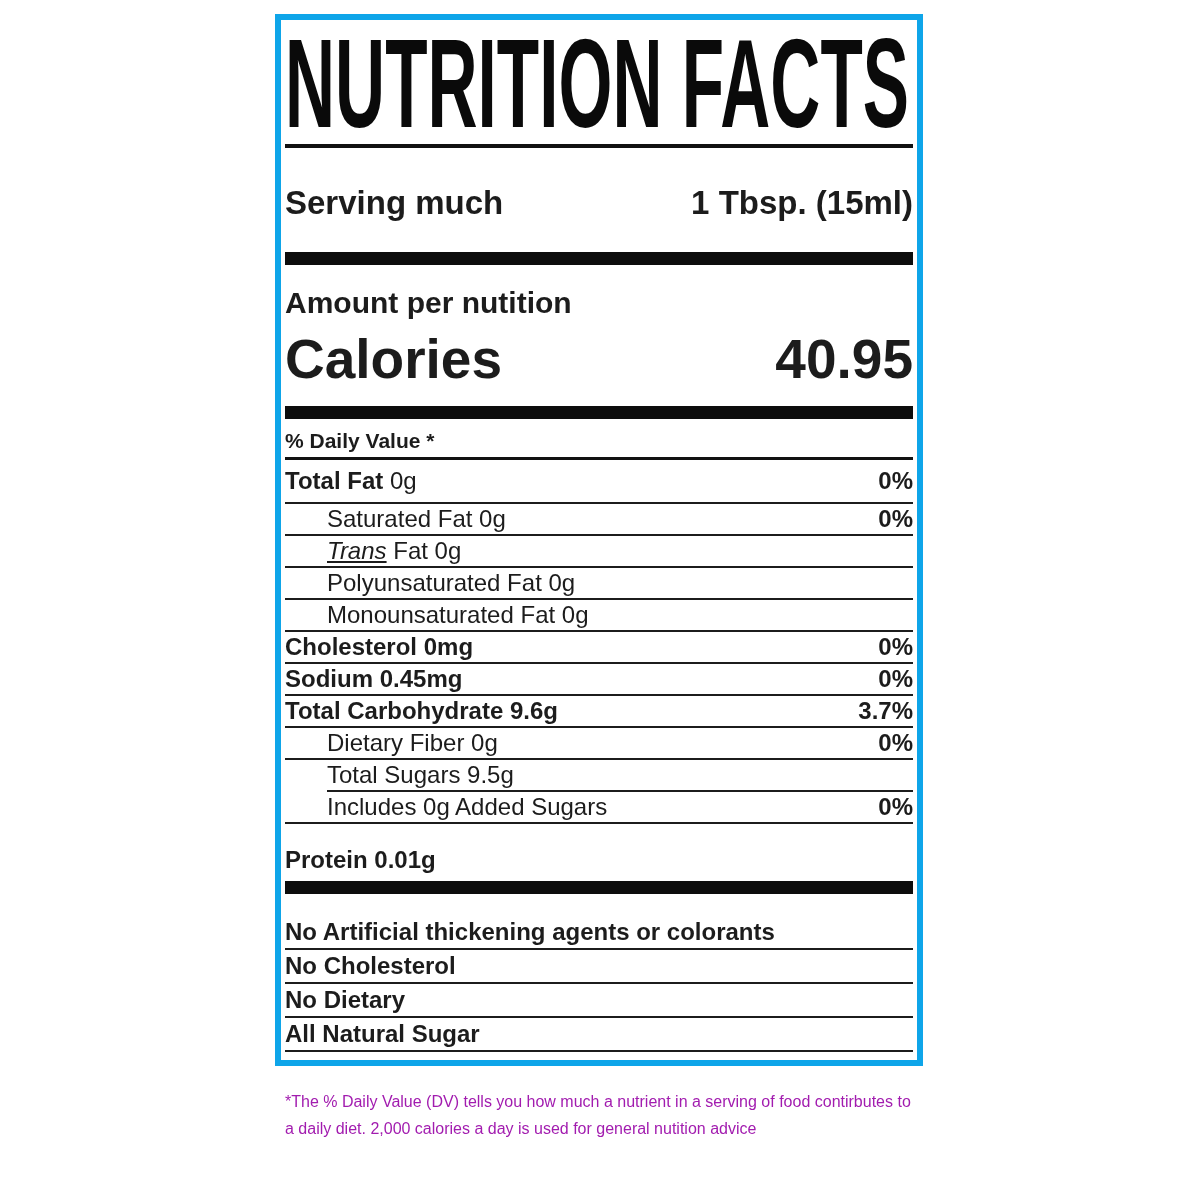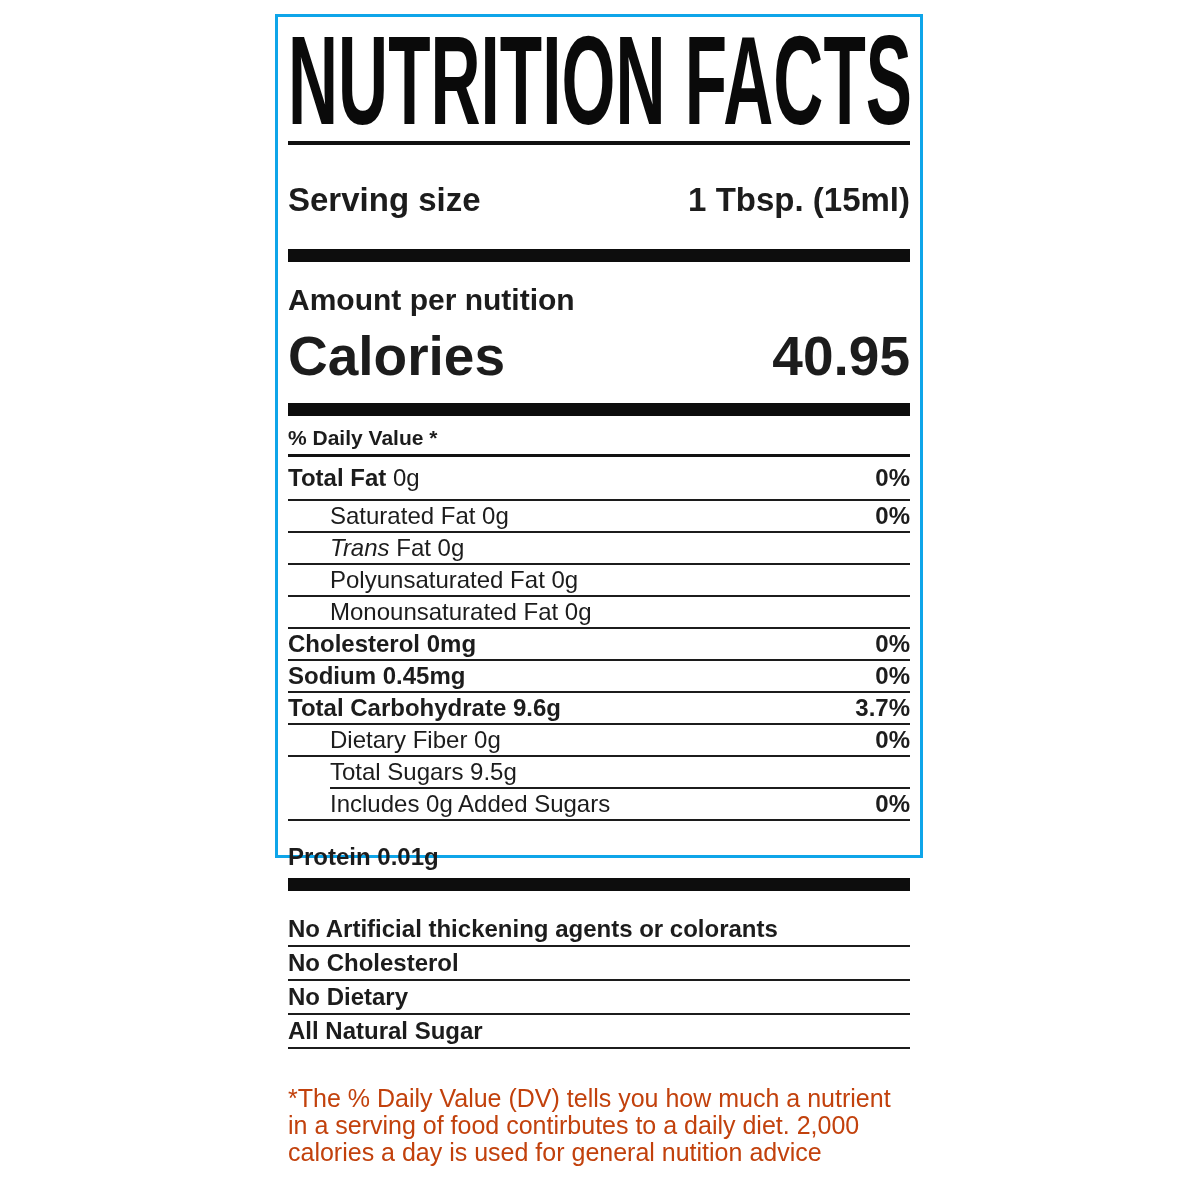--- a/index.html
+++ b/index.html
@@ -2,23 +2,23 @@
 <html><head>
 <meta charset="utf-8">
 <style>
   html,body{margin:0;padding:0;}
   body{
     width:1200px;height:1200px;background:#ffffff;
     font-family:"Liberation Sans",sans-serif;color:#1c1c1c;
     position:relative;overflow:hidden;
   }
   .label{
-    position:absolute;left:275px;top:14px;width:648px;height:844px;
-    border:3px solid #0ea5e9;background:#ffffff;
-    padding:0 10px;box-sizing:border-box;
+    position:absolute;left:275px;top:14px;width:648px;height:1052px;
+    border:6px solid #0ea5e9;background:#ffffff;
+    padding:0 4px;box-sizing:border-box;
   }
   .title-wrap{margin-top:15px;height:96px;}
   .title-wrap svg text{
     font-family:"Liberation Sans",sans-serif;font-weight:700;fill:#0a0a0a;
   }
   .rule{background:#111111;}
   .rule-title{height:4px;margin-top:13px;}
   .serving-row{
     display:flex;justify-content:space-between;align-items:baseline;
     margin-top:32px;font-size:33px;font-weight:600;line-height:45px;height:45px;
@@ -34,45 +34,45 @@
   .dv-header{margin-top:10px;text-align:left;font-size:21px;font-weight:600;line-height:24px;height:24px;}
   .rule-dv{height:3px;margin-top:4px;}
   .n-row{
     display:flex;justify-content:space-between;align-items:center;
     height:30px;font-size:24px;gap:28px;
   }
   .n-row.tall{height:42px;}
   .n-row.indent{padding-left:42px;}
   .seg-bold{font-weight:700;}
   .seg-regular{font-weight:400;}
-  .seg-italic{font-style:italic;font-weight:400;}
+  .seg-italic{font-style:italic;font-weight:400;text-decoration:underline;}
   .n-pct{font-weight:700;white-space:nowrap;}
   .sep{height:2px;background:#1c1c1c;}
   .sep-indent{margin-left:42px;}
   .protein{margin-top:20px;font-size:24px;font-weight:700;line-height:32px;height:32px;}
   .bar-protein{margin-top:5px;}
   .claims{margin-top:22px;}
   .claim{font-size:24px;font-weight:700;height:32px;display:flex;align-items:center;}
-  .footnote{margin-top:36px;font-size:25px;font-weight:400;line-height:27px;color:#c2410c;}
+  .footnote{margin-top:36px;font-size:16px;font-weight:400;line-height:27px;color:#a21caf;}
 </style>
 </head>
 <body>
 
 <div class="label">
 
   <div class="title-wrap">
     <svg width="624" height="96">
       <text x="0" y="92" font-size="126" textLength="624" lengthAdjust="spacingAndGlyphs">NUTRITION FACTS</text>
     </svg>
   </div>
 
   <div class="rule rule-title"></div>
 
   <div class="serving-row">
-    <span>Serving size</span>
+    <span>Serving much</span>
     <span>1 Tbsp. (15ml)</span>
   </div>
 
   <div class="bar bar-serving"></div>
 
   <div class="aps">Amount per nutition</div>
 
   <div class="calories-row">
     <span>Calories</span>
     <span>40.95</span>

